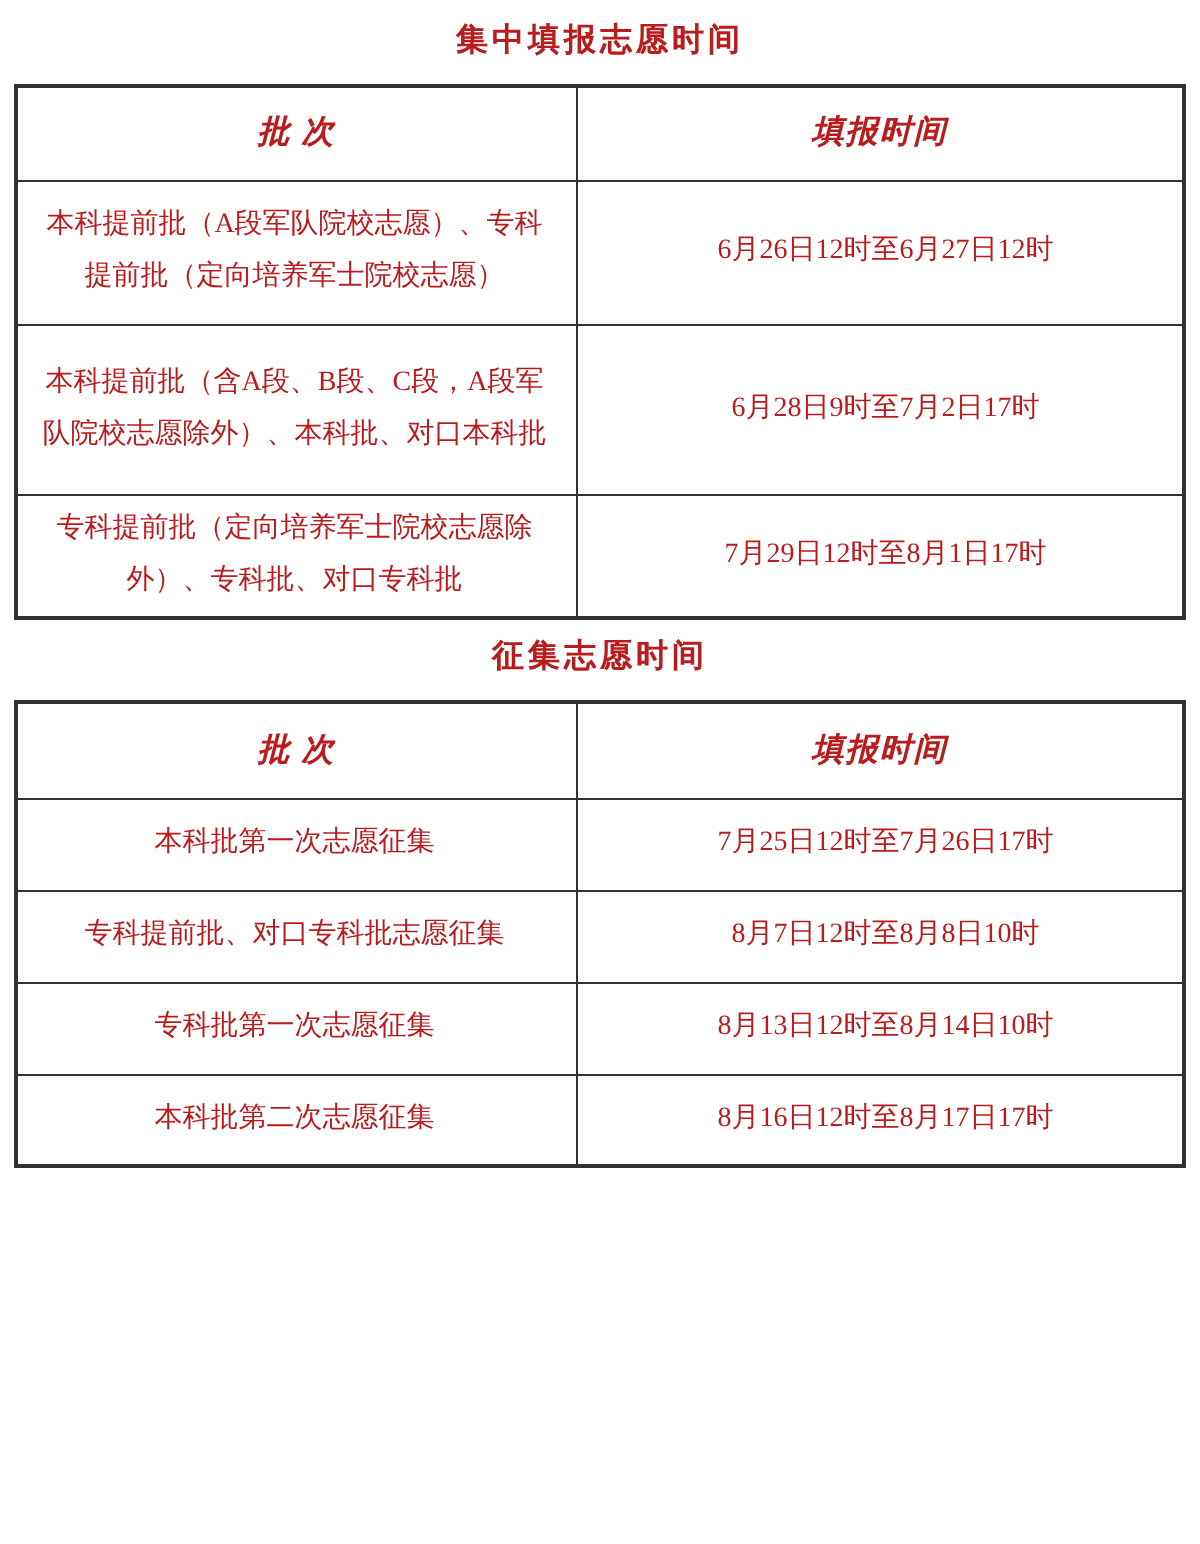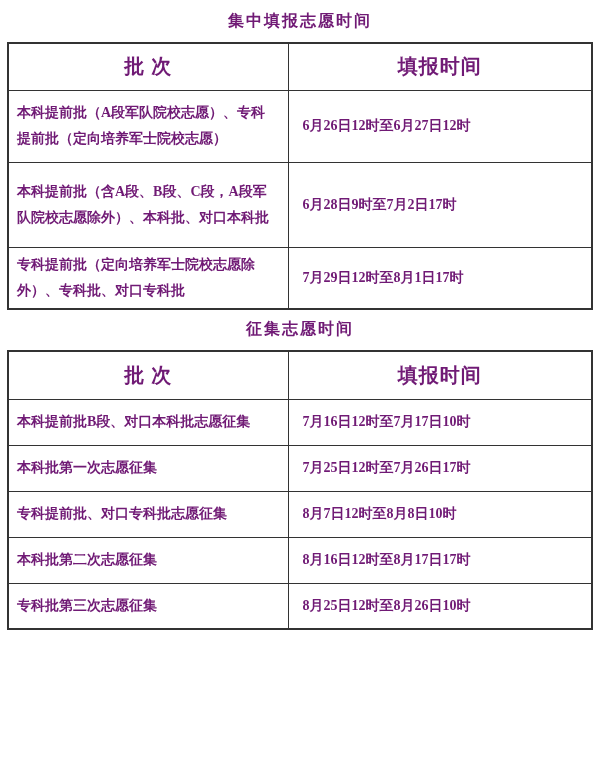--- a/index.html
+++ b/index.html
@@ -4,21 +4,21 @@
 <style>
   html, body {
     margin: 0;
     padding: 0;
     background: #ffffff;
   }
   .page {
     width: 600px;
     height: 772px;
     background: #ffffff;
-    color: #701a75;
+    color: #b91c1c;
     font-family: "Liberation Serif", "DejaVu Serif", serif;
     overflow: hidden;
   }
   .sec-title {
     margin: 0;
     text-align: center;
     font-size: 16px;
     font-weight: 700;
     letter-spacing: 2px;
     height: 22px;
@@ -38,29 +38,31 @@
     border: 2px solid #333333;
     background: #ffffff;
   }
   table.grid th,
   table.grid td {
     border: 1px solid #333333;
     vertical-align: middle;
     overflow: hidden;
   }
   table.grid th {
-    font-size: 20px;
+    font-size: 16px;
     font-weight: 700;
     text-align: center;
     letter-spacing: 1px;
+    font-style: italic;
   }
   table.grid td {
     font-size: 14px;
     line-height: 26px;
-    font-weight: 700;
+    font-weight: 400;
+    text-align: center;
   }
   td.batch {
     text-align: left;
     padding: 4px 10px 4px 8px;
   }
   td.time {
     text-align: left;
     padding: 4px 8px 4px 14px;
     white-space: nowrap;
     margin-left: 44px;
@@ -119,35 +121,31 @@
         <col class="c2">
       </colgroup>
     <thead>
       <tr class="hrow">
         <th>批 次</th>
         <th>填报时间</th>
       </tr>
     </thead>
     <tbody>
       <tr>
-        <td class="batch">本科提前批B段、对口本科批志愿征集</td>
-        <td class="time">7月16日12时至7月17日10时</td>
-      </tr>
-      <tr>
         <td class="batch">本科批第一次志愿征集</td>
         <td class="time">7月25日12时至7月26日17时</td>
       </tr>
       <tr>
         <td class="batch">专科提前批、对口专科批志愿征集</td>
         <td class="time">8月7日12时至8月8日10时</td>
       </tr>
       <tr>
+        <td class="batch">专科批第一次志愿征集</td>
+        <td class="time">8月13日12时至8月14日10时</td>
+      </tr>
+      <tr>
         <td class="batch">本科批第二次志愿征集</td>
         <td class="time">8月16日12时至8月17日17时</td>
-      </tr>
-      <tr>
-        <td class="batch">专科批第三次志愿征集</td>
-        <td class="time">8月25日12时至8月26日10时</td>
       </tr>
     </tbody>
   </table>
 
 </div>
 
 </body></html>

